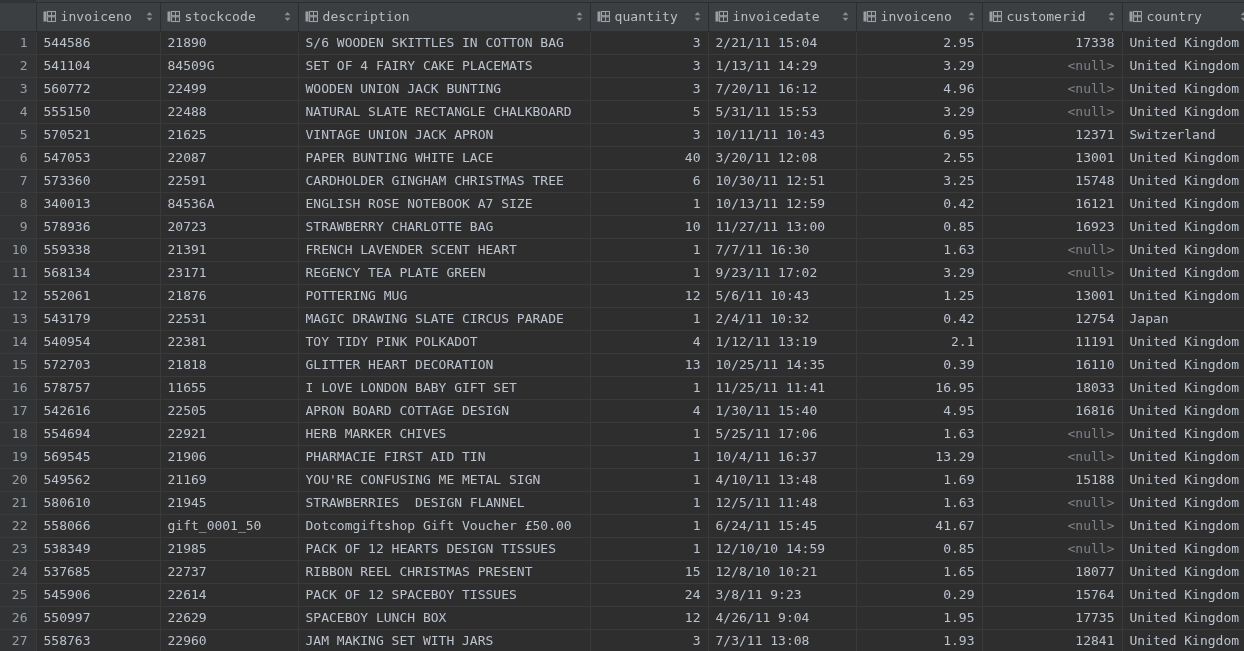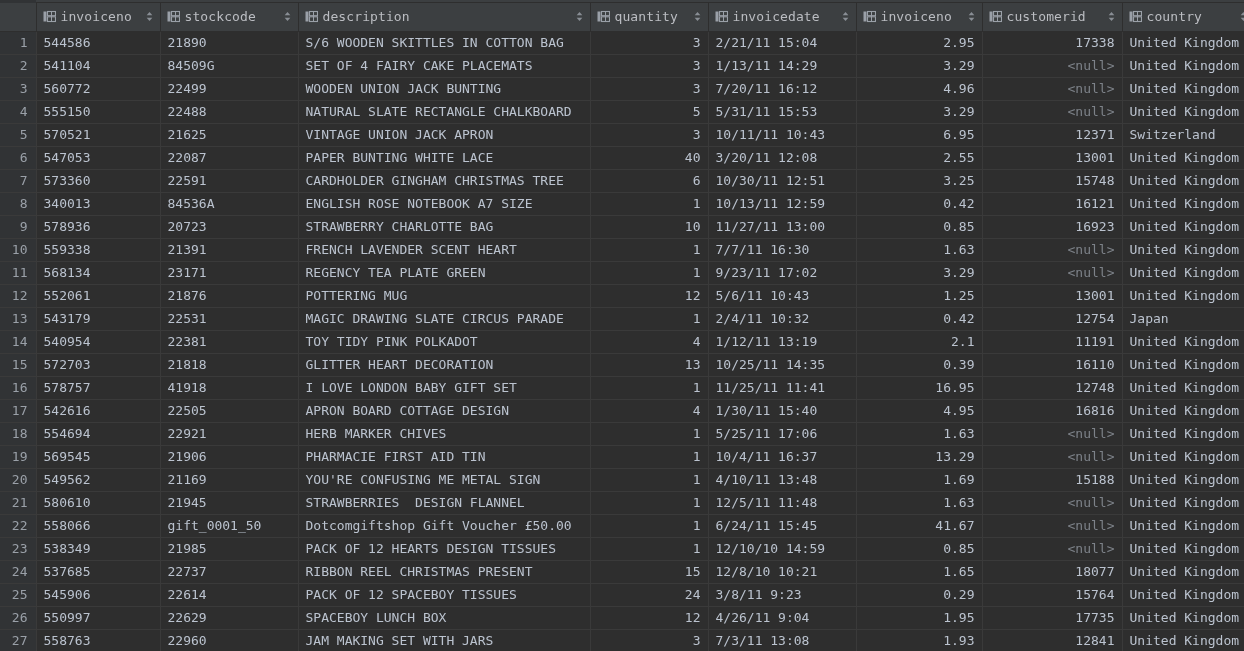--- a/index.html
+++ b/index.html
@@ -516,26 +516,26 @@
             <td class="txt">GLITTER HEART DECORATION</td>
             <td class="num">13</td>
             <td class="txt">10/25/11 14:35</td>
             <td class="num">0.39</td>
             <td class="num">16110</td>
             <td class="txt">United Kingdom</td>
           </tr>
           <tr class="data-row">
             <td class="gutter">16</td>
             <td class="txt">578757</td>
-            <td class="txt">41918</td>
+            <td class="txt">11655</td>
             <td class="txt">I LOVE LONDON BABY GIFT SET</td>
             <td class="num">1</td>
             <td class="txt">11/25/11 11:41</td>
             <td class="num">16.95</td>
-            <td class="num">12748</td>
+            <td class="num">18033</td>
             <td class="txt">United Kingdom</td>
           </tr>
           <tr class="data-row">
             <td class="gutter">17</td>
             <td class="txt">542616</td>
             <td class="txt">22505</td>
             <td class="txt">APRON BOARD COTTAGE DESIGN</td>
             <td class="num">4</td>
             <td class="txt">1/30/11 15:40</td>
             <td class="num">4.95</td>

